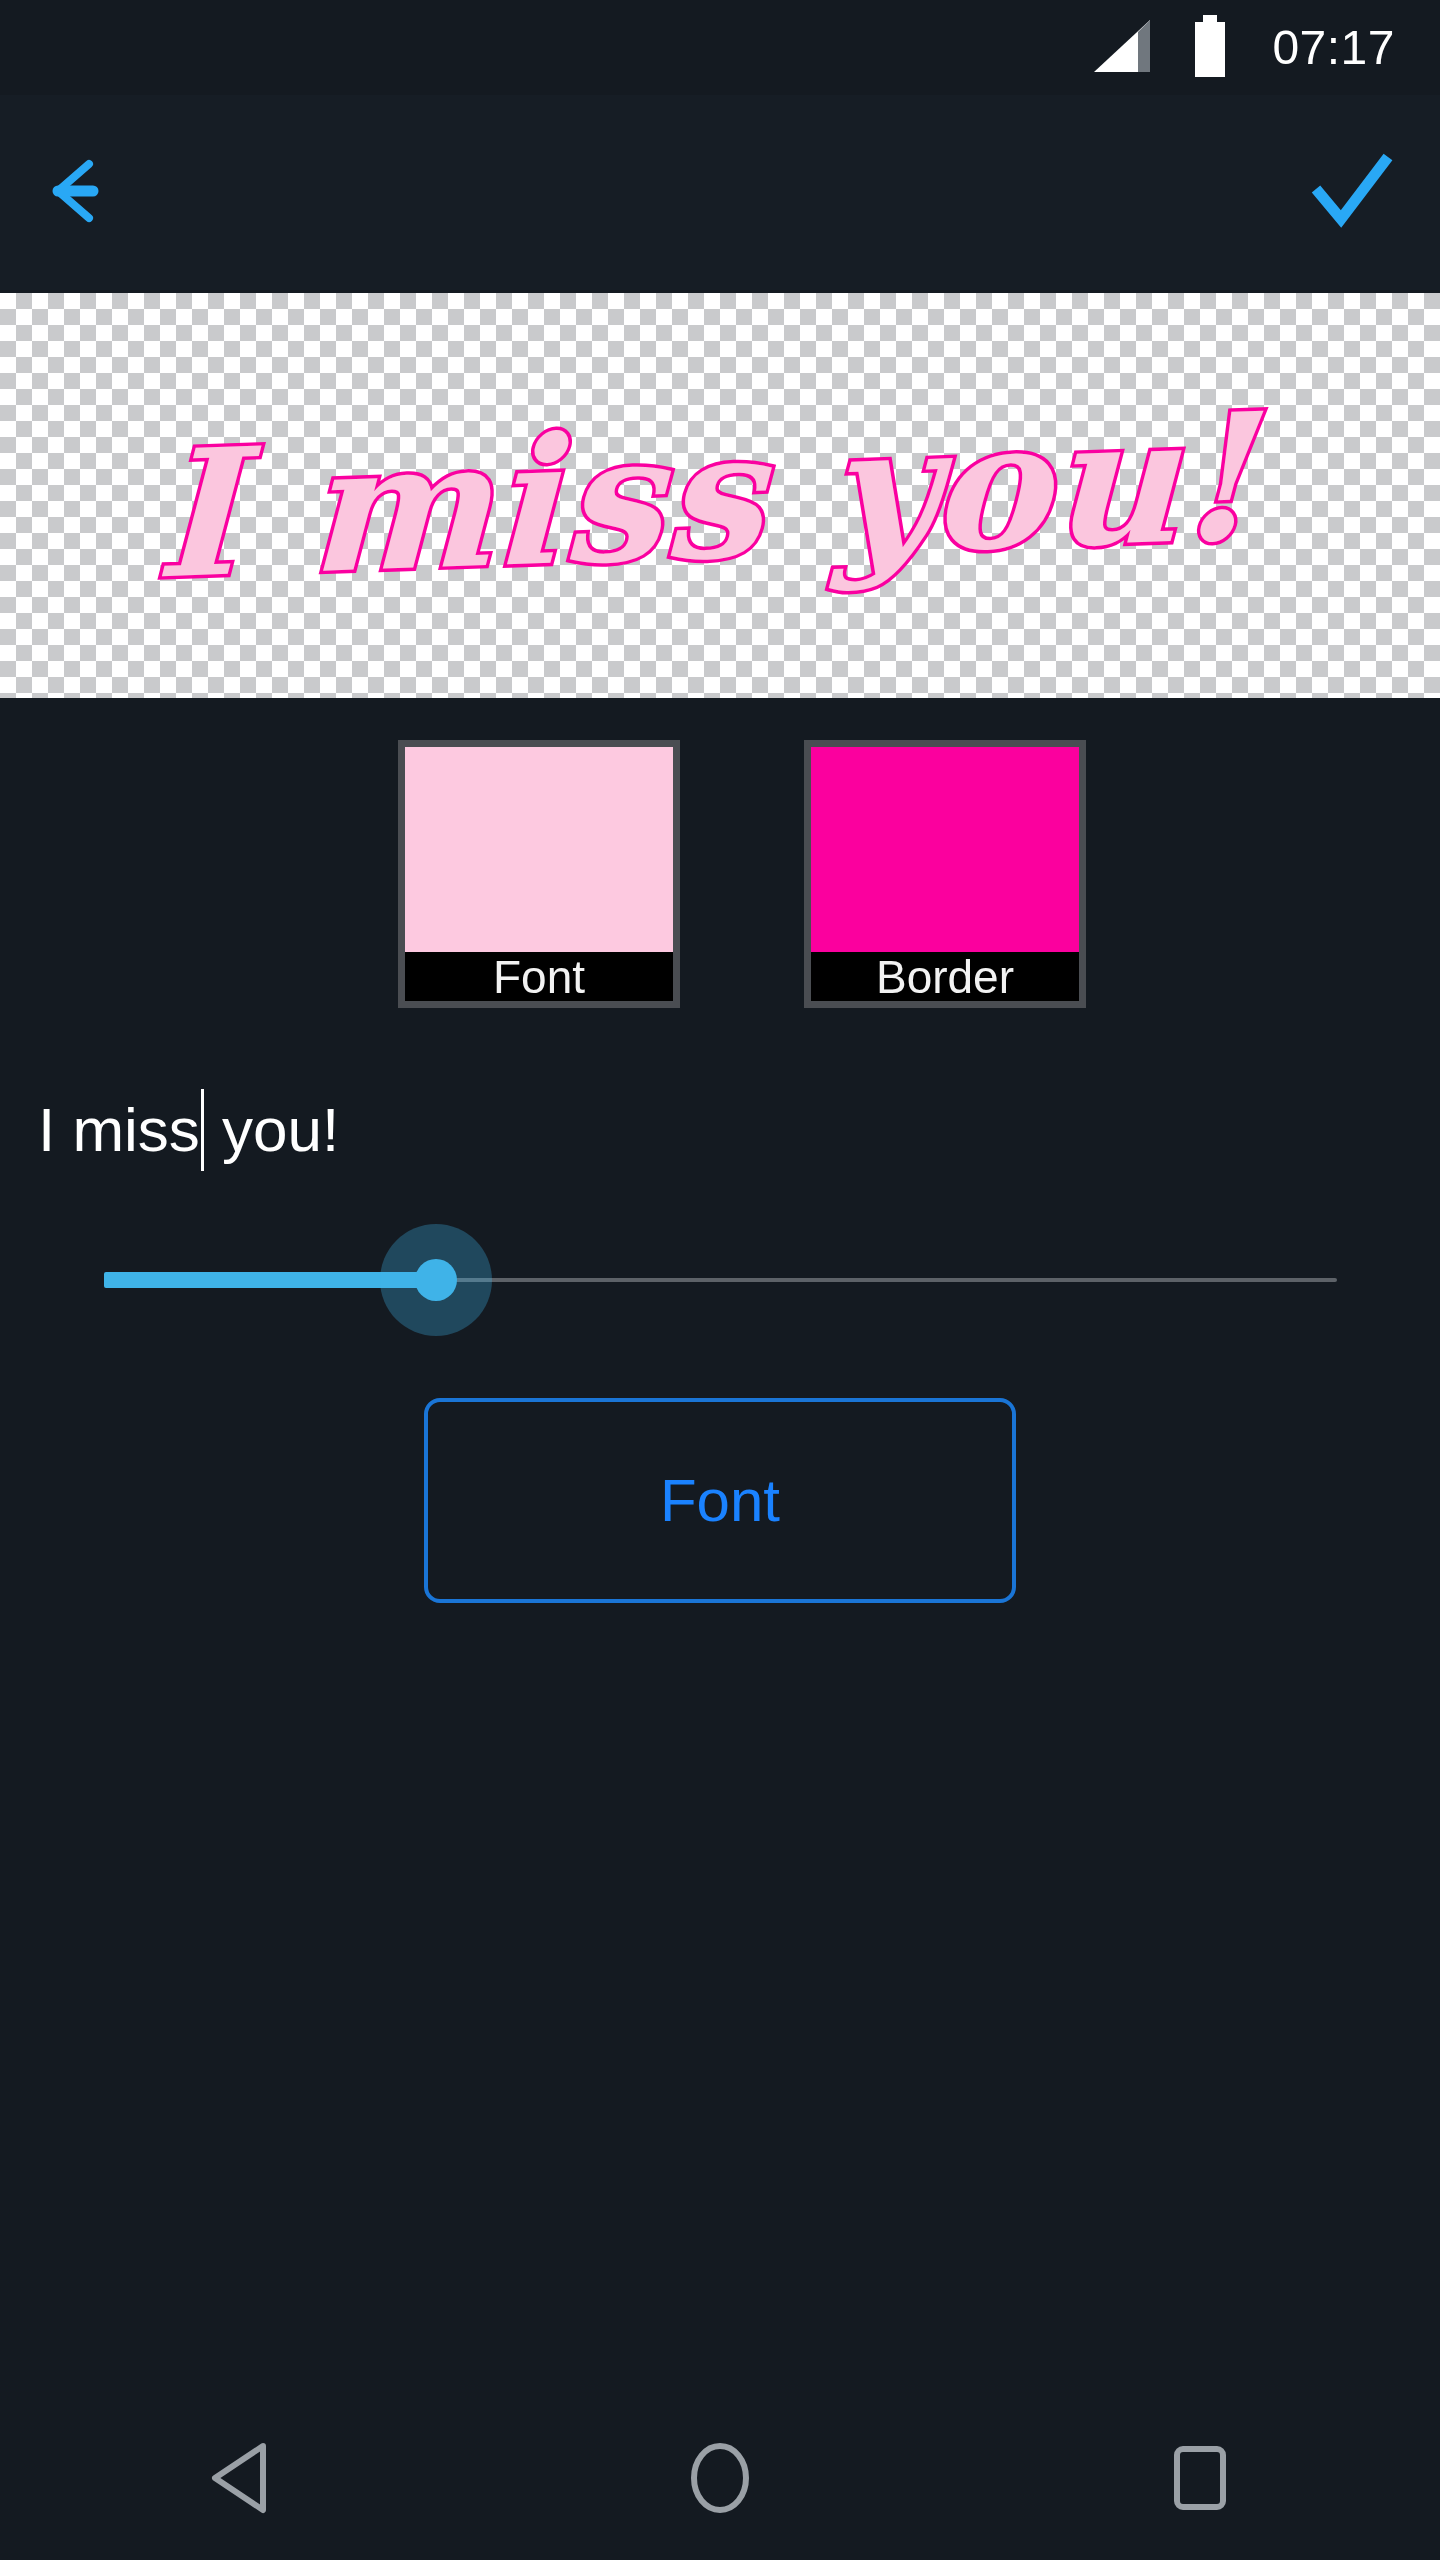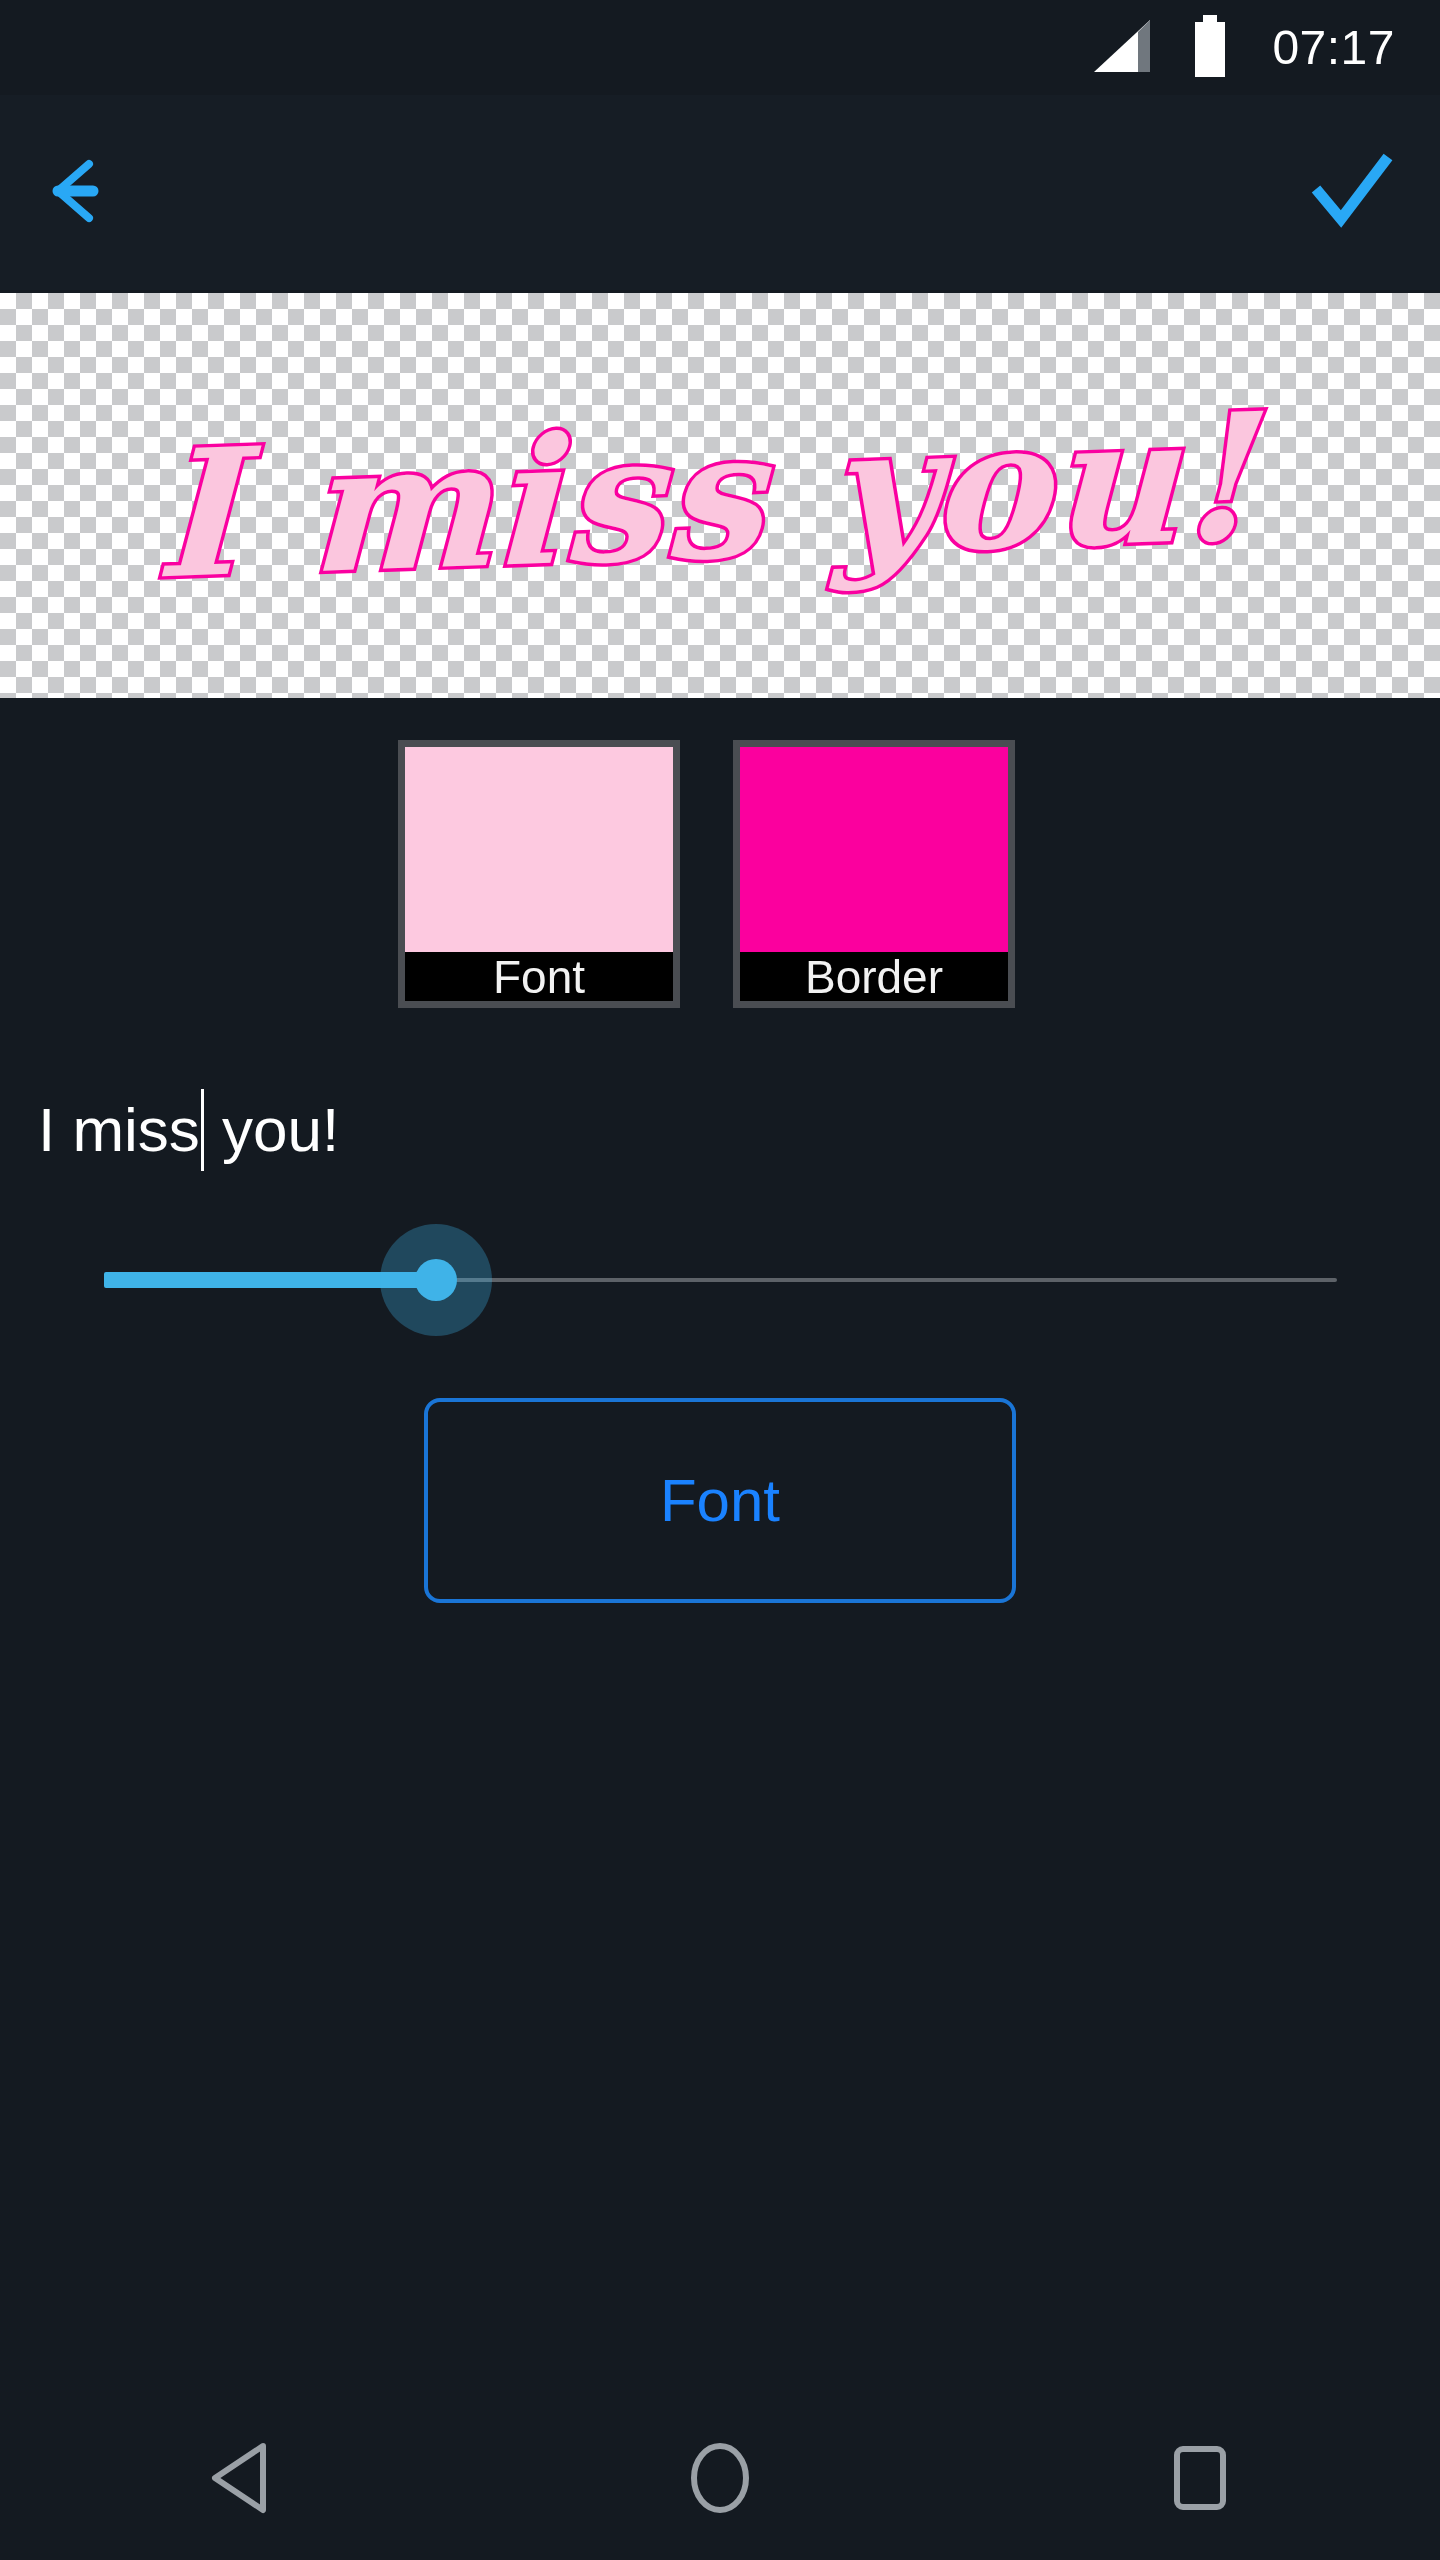--- a/index.html
+++ b/index.html
@@ -111,21 +111,21 @@
     width: 282px;
     height: 268px;
     border: 7px solid #4a4d52;
     box-sizing: border-box;
     background: #000;
     cursor: pointer;
     display: flex;
     flex-direction: column;
   }
   #swatch-font { left: 398px; }
-  #swatch-border { left: 733px; text-align: right; }
+  #swatch-border { left: 804px; text-align: right; }
   .swatch-color {
     width: 100%;
     height: 205px;
     flex: none;
   }
   .swatch-label {
     flex: 1;
     background: #000000;
     color: #f2f2f2;
     font-size: 46px;

